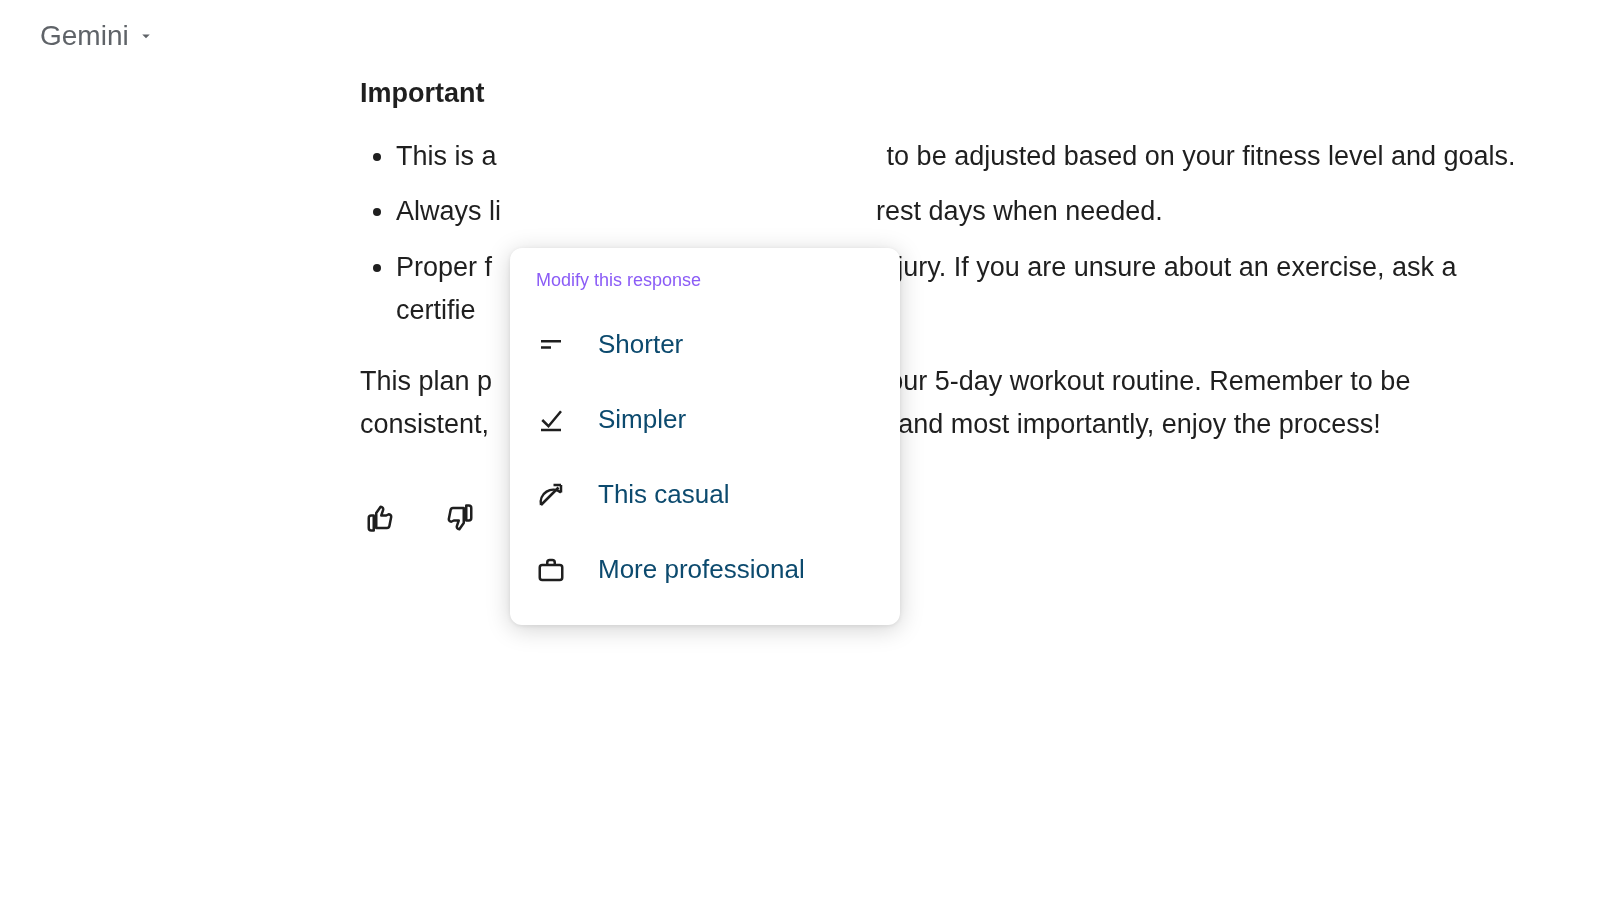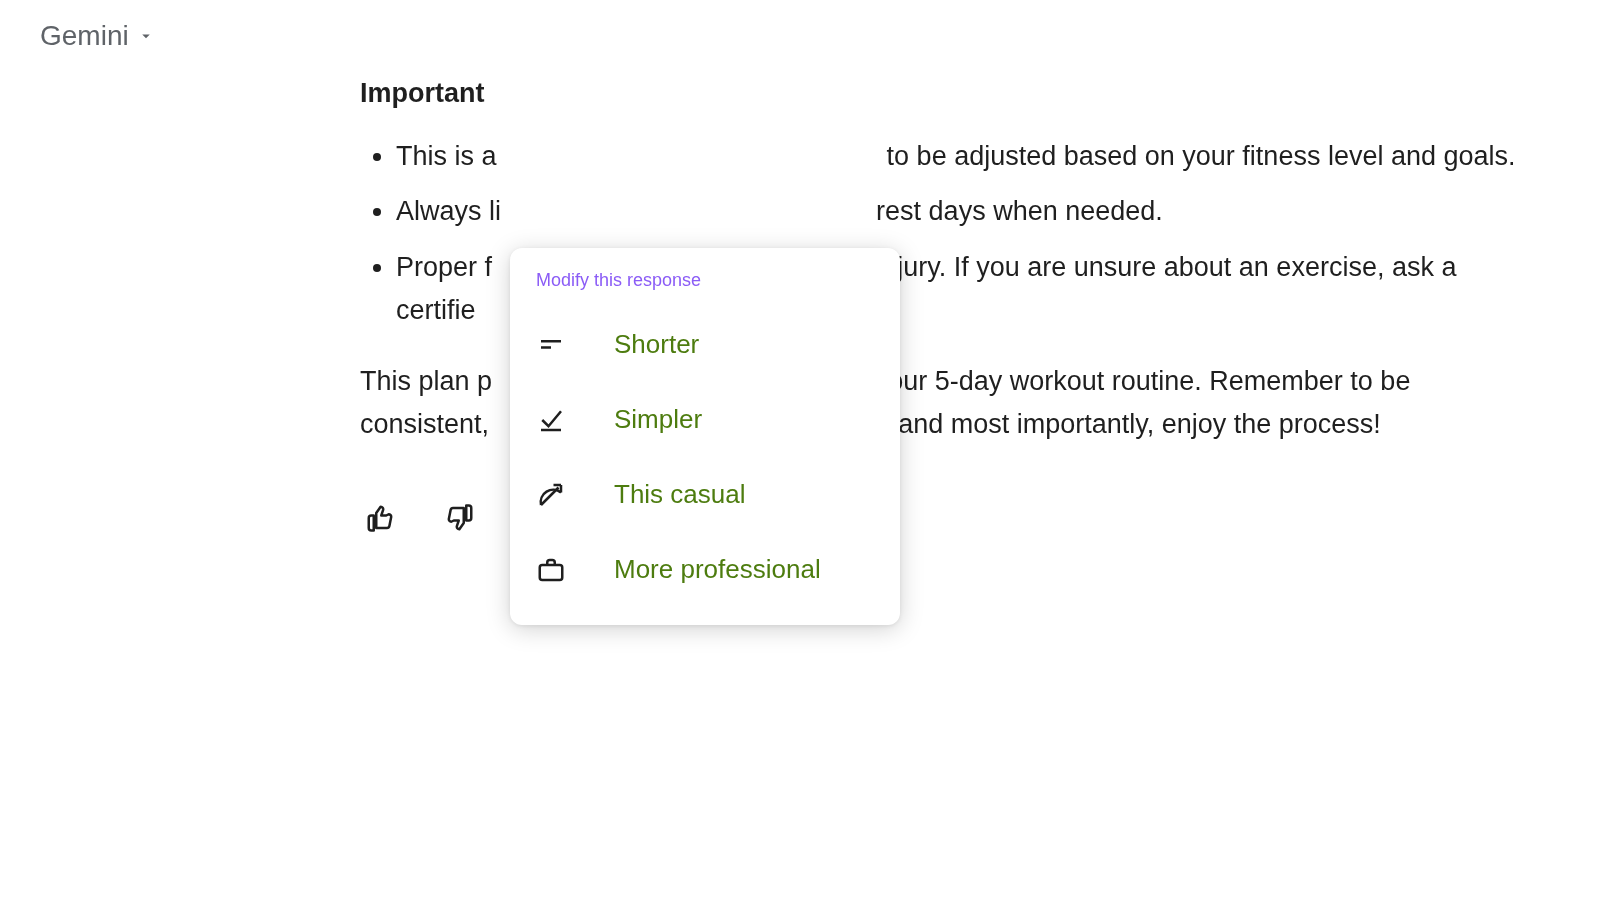--- a/index.html
+++ b/index.html
@@ -86,24 +86,24 @@
     z-index: 10;
   }
   .popup-title {
     font-size: 18px;
     color: #8b5cf6;
     padding: 0 26px 16px 26px;
   }
   .popup-item {
     display: flex;
     align-items: center;
-    gap: 48px;
+    gap: 32px;
     padding: 22px 26px;
     font-size: 26px;
-    color: #4d7c0f;
+    color: #0c4a6e;
     cursor: pointer;
   }
   .popup-icon {
     width: 30px;
     height: 30px;
     display: flex;
     align-items: center;
     justify-content: center;
     flex-shrink: 0;
   }

